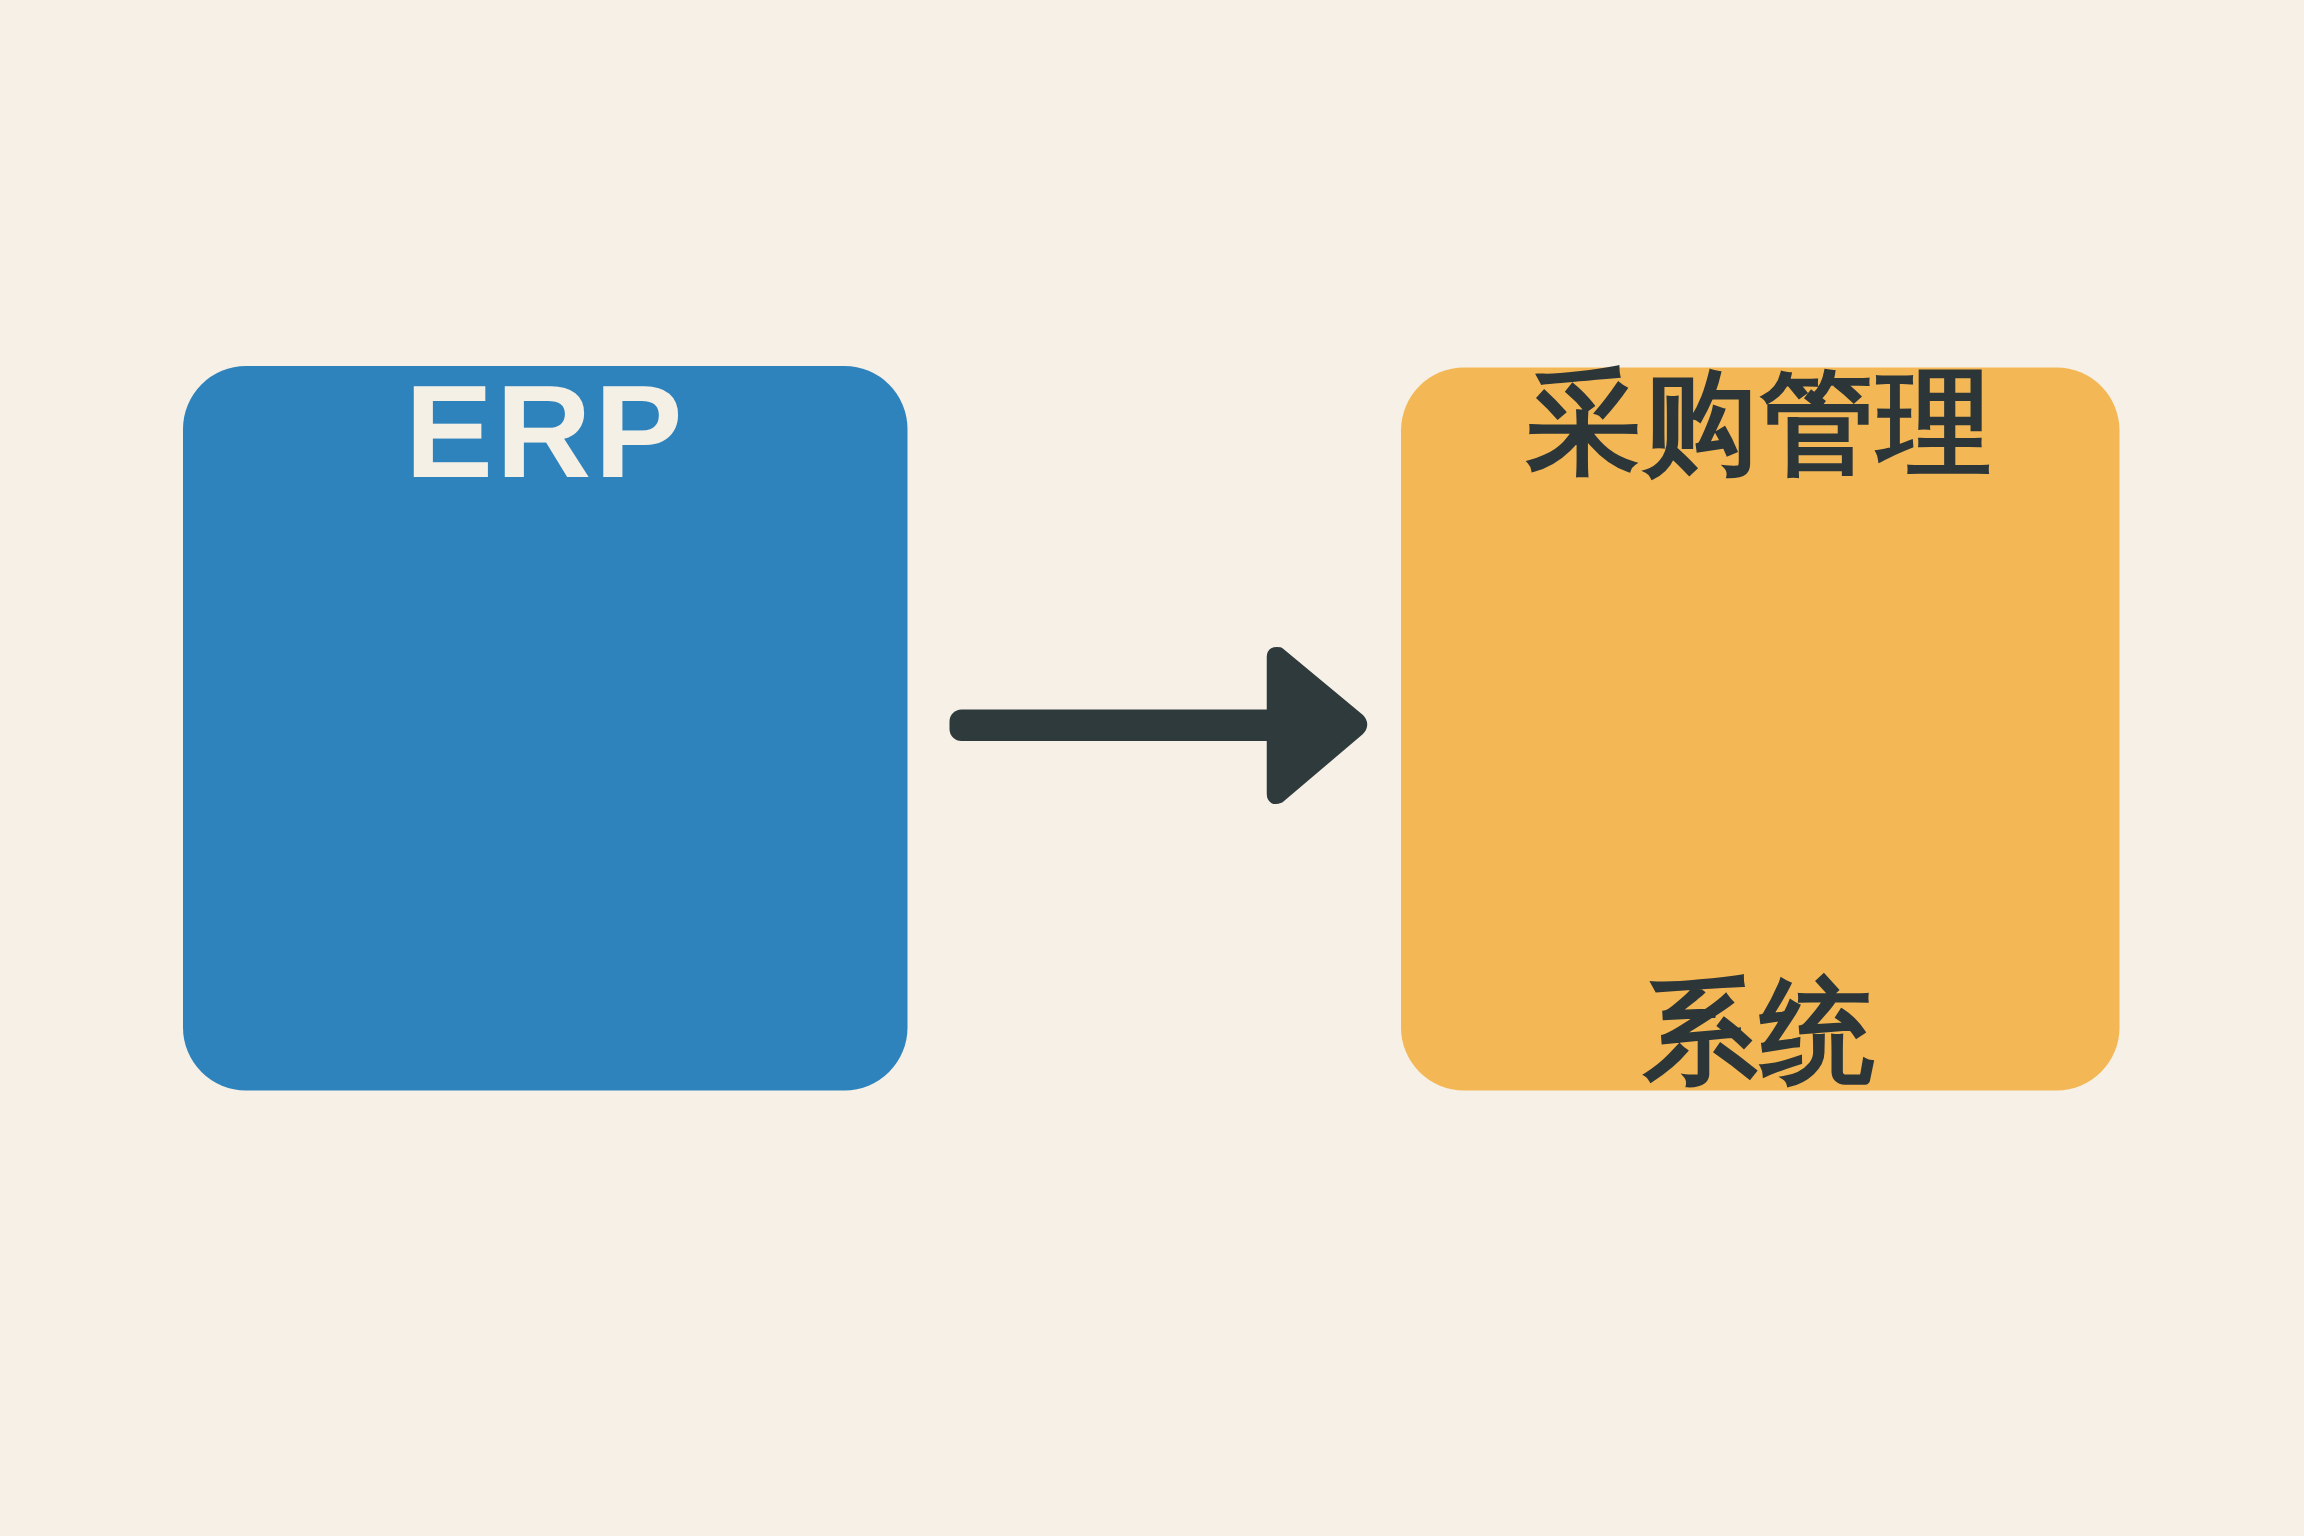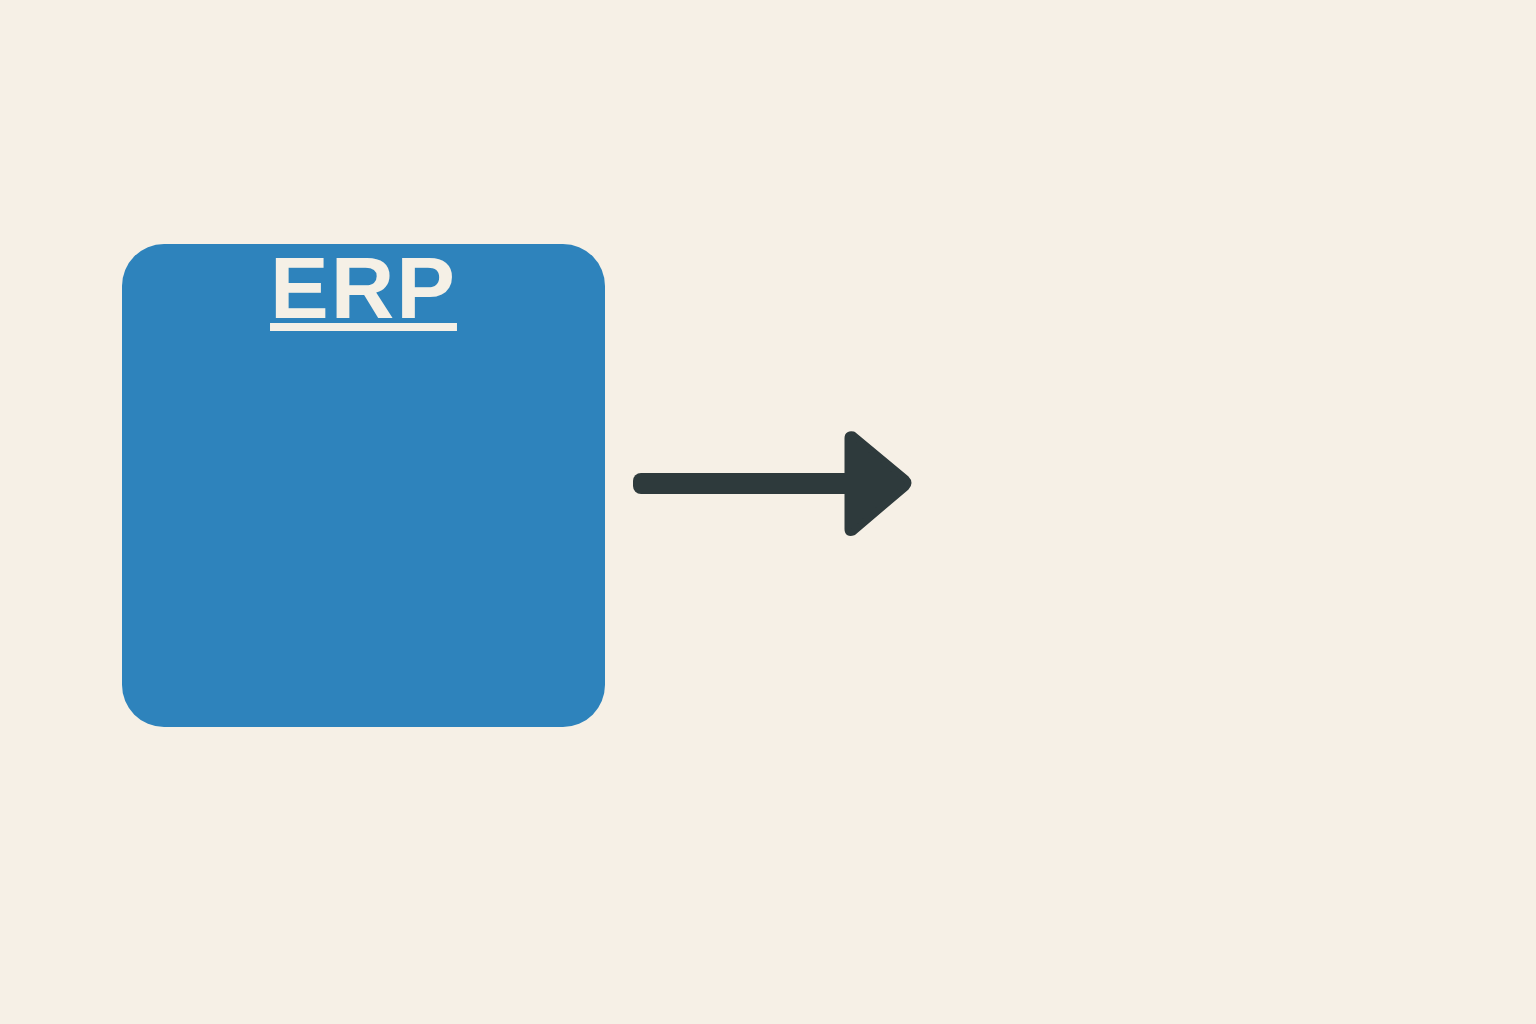--- a/index.html
+++ b/index.html
@@ -24,21 +24,20 @@
   .node {
     position: absolute;
     display: flex;
     flex-direction: column;
     align-items: center;
     justify-content: space-between;
     box-sizing: border-box;
     border-radius: 42px;
     text-align: center;
     user-select: none;
-    text-decoration: underline;
   }
 
   #node-source {
     left: 122px;
     top: 244px;
     width: 483px;
     height: 483px;
     background: #2E83BC;
     color: #F5F0E6;
   }
@@ -115,14 +114,18 @@
       <path d="M 223 14
                Q 223 10 228 11
                L 281 55
                Q 285 59 281 63
                L 228 108
                Q 223 110 223 105
                Z" fill="#2E3A3C" stroke="#2E3A3C" stroke-width="7" stroke-linejoin="round"></path>
     </svg>
   </div>
 
+  <div id="node-target" class="node">
+    <span id="target-line-1" class="node-line">采购管理</span>
+    <span id="target-line-2" class="node-line">系统</span>
+  </div>
 
 </div>
 
 </body></html>

